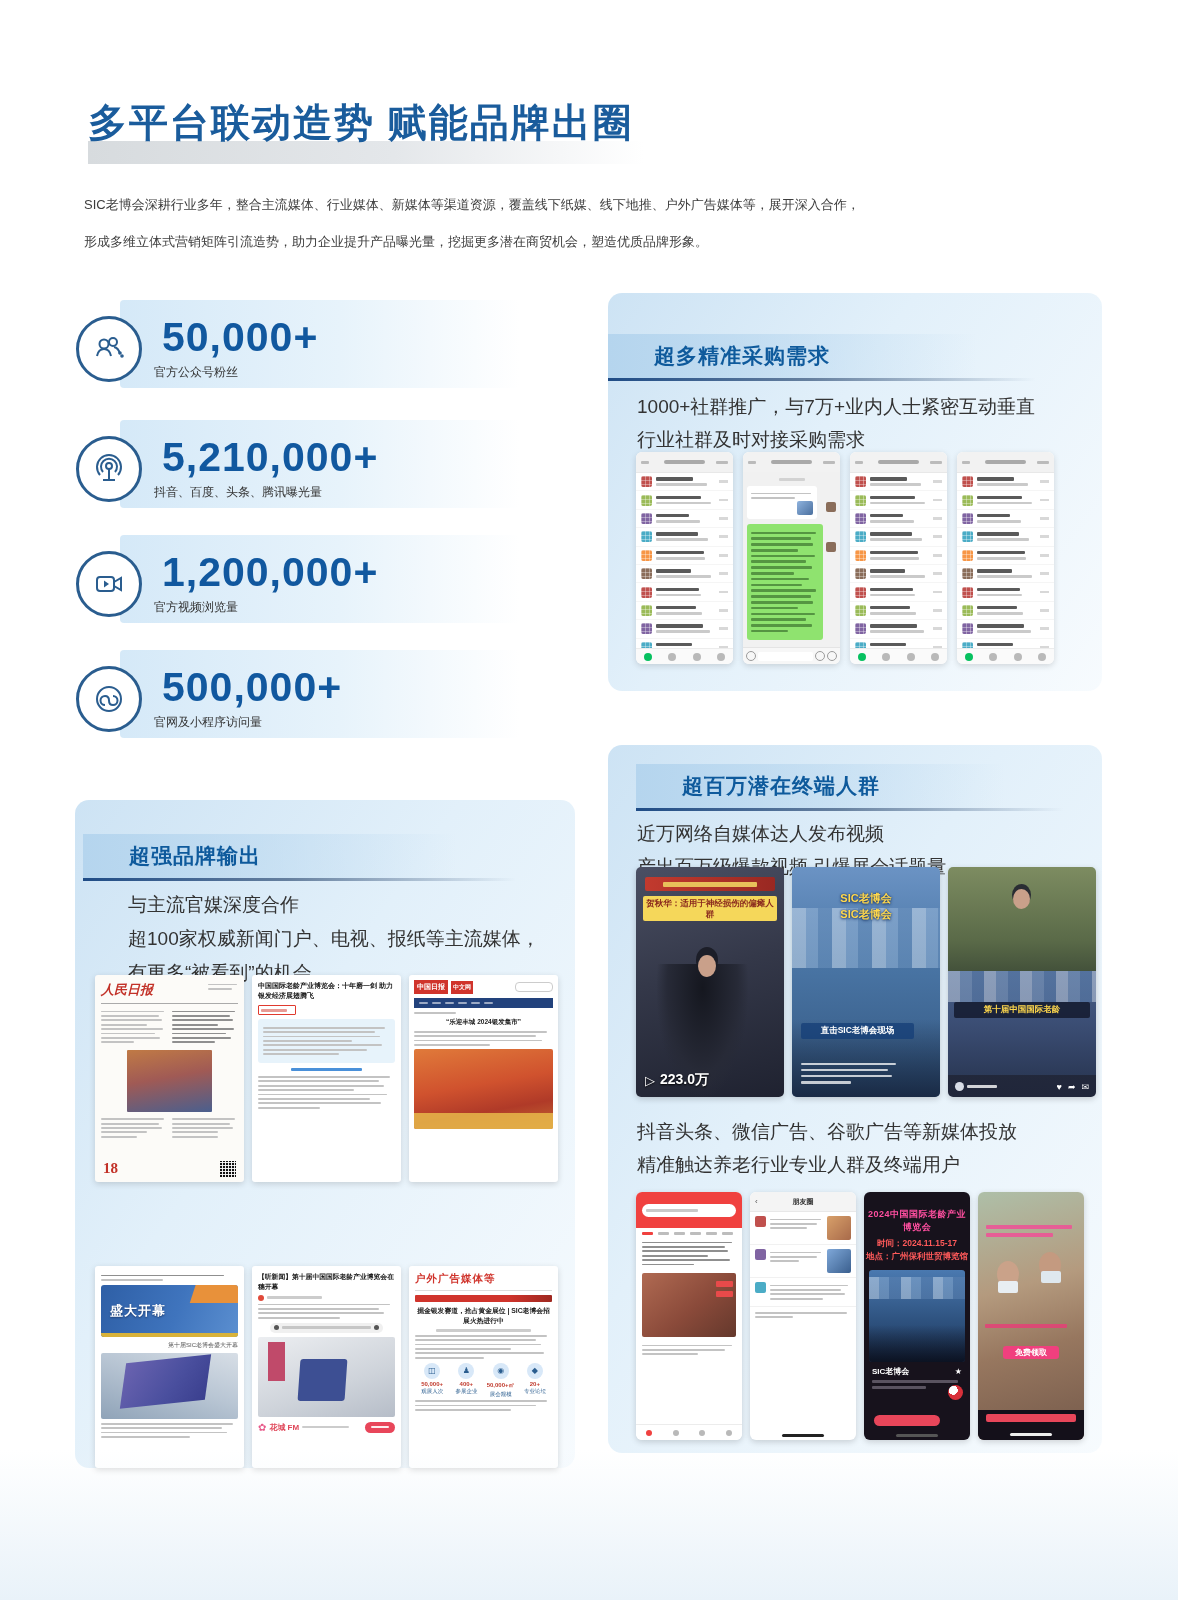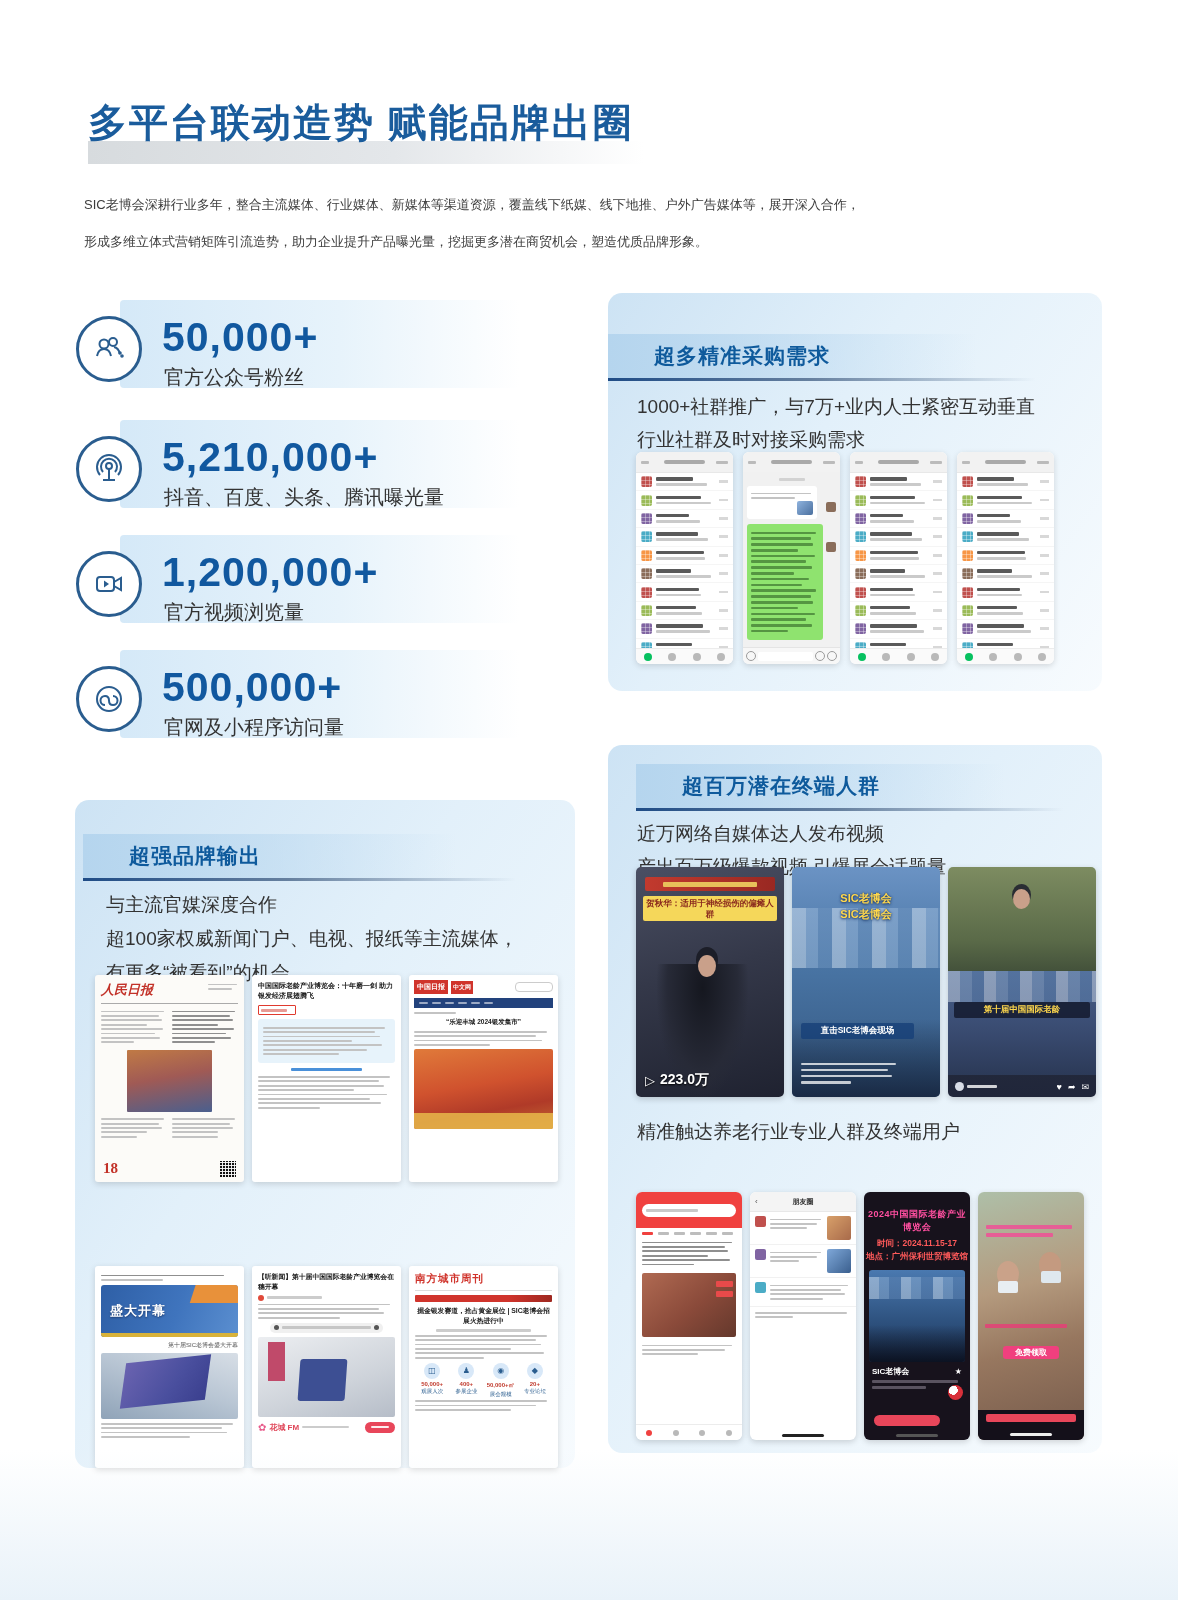--- a/index.html
+++ b/index.html
@@ -15,21 +15,21 @@
     background:linear-gradient(90deg,#d7dbde 0%,#e4e7ea 55%,rgba(244,246,248,0) 100%);}
   .intro{position:absolute;left:84px;top:186px;width:1020px;font-size:13px;color:#3d3d3d;
     line-height:37px;}
 
   
   .stat-bar{position:absolute;left:120px;width:400px;height:88px;border-radius:4px;
     background:linear-gradient(90deg,#d5e9f8 0%,#e7f3fb 55%,rgba(255,255,255,0) 100%);}
   .stat-icon{position:absolute;left:76px;width:60px;height:60px;border-radius:50%;
     border:3px solid #2a5d8f;background:#fff;display:flex;align-items:center;justify-content:center;}
   .stat-num{position:absolute;left:162px;font-size:41px;font-weight:800;color:#11589f;letter-spacing:1px;}
-  .stat-label{position:absolute;left:164px;font-size:20px;color:#333;}
+  .stat-label{position:absolute;left:154px;font-size:12px;color:#333;}
 
   
   .panel{position:absolute;border-radius:14px;
     background:linear-gradient(125deg,#cde3f4 0%,#e2f0fa 40%,#f7fbfe 100%);}
   .sec-head{position:absolute;height:44px;display:flex;align-items:center;padding-left:46px;
     font-size:21px;font-weight:800;color:#0e5a9c;letter-spacing:1px;
     background:linear-gradient(90deg,#b5d5ee 0%,rgba(226,240,250,0) 82%);}
   .sec-head::after{content:'';position:absolute;left:0;bottom:-3px;height:3px;width:100%;
     background:linear-gradient(90deg,#1f4c86 0%,#66809f 45%,rgba(190,200,210,0) 95%);}
   .desc{position:absolute;font-size:19px;color:#333;line-height:33px;}
@@ -682,21 +682,21 @@
         <span>
           <i></i>
         </span>
       </div>
   </div>
 
   <div class="panel" style="left:75px;top:800px;width:500px;height:668px"></div>
   <div class="sec-head" style="left:83px;top:834px;width:410px">
     <span>超强品牌输出</span>
   </div>
-  <div class="desc" style="left:106px;top:888px;line-height:34px">
+  <div class="desc" style="left:128px;top:888px;line-height:34px">
     <div>与主流官媒深度合作</div>
     <div>超100家权威新闻门户、电视、报纸等主流媒体，</div>
     <div>有更多“被看到”的机会</div>
   </div>
 
   <div class="press p1" style="left:95px;top:975px;width:149px;height:207px">
     <div class="p1-mastrow">
       <span class="p1-mast">人民日报</span>
       <span class="tiny" style="width:30px">
           <div class="fl" style="width: 96%;"></div>
@@ -846,21 +846,21 @@
       <span class="a2-flower">✿</span>
       <span class="a2-fm">花城 FM</span>
       <span class="a2-fmsub"></span>
       <span class="a2-btn">
           <i></i>
         </span>
     </div>
   </div>
 
   <div class="art" style="left:409px;top:1266px;width:149px;height:202px">
-    <div class="a3-mast">南方城市周刊</div>
+    <div class="a3-mast">户外广告媒体等</div>
     <div class="a3-hr"></div>
     <div class="a3-band"></div>
     <div class="a3-title">掘金银发赛道，抢占黄金展位 | SIC老博会招展火热进行中</div>
     <div class="a3-meta"></div>
     <div class="tiny">
         <div class="fl" style="width: 96%;"></div>
         <div class="fl" style="width: 88%;"></div>
         <div class="fl" style="width: 92%;"></div>
         <div class="fl" style="width: 70%;"></div>
         <div class="fl" style="width: 94%;"></div>
@@ -941,20 +941,21 @@
         <b></b>
       </div>
     <div class="v3-icons">
         <span>♥</span>
         <span>➦</span>
         <span>✉</span>
       </div>
   </div>
 
   <div class="desc" style="left:637px;top:1115px">
+    <div>抖音头条、微信广告、谷歌广告等新媒体投放</div>
     <div>精准触达养老行业专业人群及终端用户</div>
   </div>
 
   <div class="adphone" style="left:636px;top:1192px;width:106px;height:248px">
     <div class="ta-head">
         <div class="ta-search">
           <i></i>
         </div>
       </div>
     <div class="ta-tabs">

